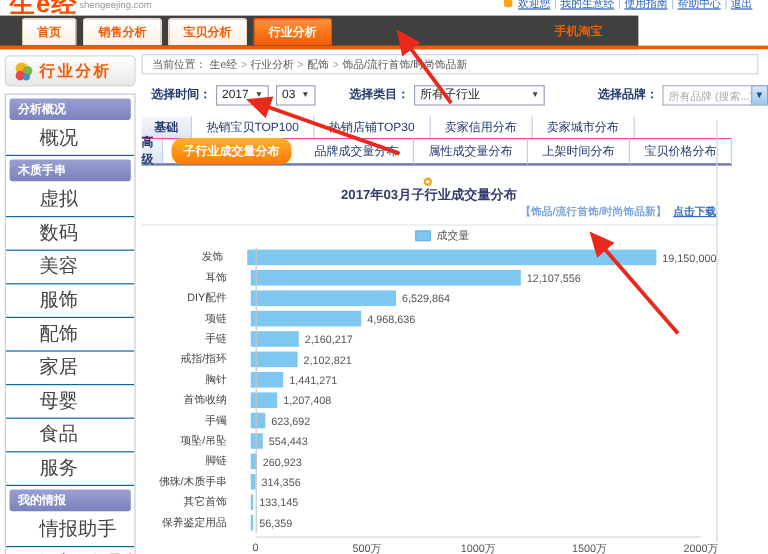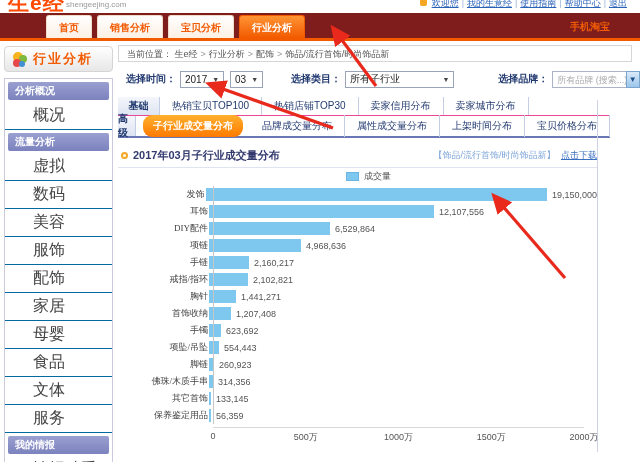--- a/index.html
+++ b/index.html
@@ -9,21 +9,21 @@
     font-family:"Liberation Sans","DejaVu Sans",sans-serif; font-size:10px; color:#333;
   }
   
   #topbar { position:absolute; left:0; top:0; width:640px; height:13px; background:#fff; overflow:hidden; }
   .logo { position:absolute; left:8px; top:-11px; font-size:21px; font-weight:bold; color:#ff4a00; letter-spacing:1px; }
   .logo-domain { position:absolute; left:66px; top:0px; font-size:8px; color:#999; }
   .top-links { position:absolute; right:10px; top:-3px; font-size:9px; color:#9db6d8; white-space:nowrap; }
   .top-links span.lnk { color:#2a62b8; text-decoration:underline; margin:0 3px; }
   .mini-ico { display:inline-block; width:7px; height:7px; background:#f5a623; border-radius:2px; margin-right:2px; }
   
-  #navbar { position:absolute; left:0; top:13px; width:640px; height:28px; background:#7f1d1d;padding-left:28px; }
+  #navbar { position:absolute; left:0; top:13px; width:532px; height:28px; background:#404040; }
   #nav-tabs { display:flex; align-items:flex-end; height:25px; padding-left:18px; }
   .nav-tab { height:23px; line-height:23px; padding:0 12px; margin-right:5px; font-size:10px; font-weight:bold;
     color:#f25c05; background:linear-gradient(#ffffff,#fdf0e4); border:1px solid #f0dcc8; border-bottom:none;
     border-radius:3px 3px 0 0; cursor:pointer; }
   .nav-tab.active { background:linear-gradient(#ff9434,#f25a00); color:#fff; border-color:#f25a00; }
   .nav-right { margin-left:auto; margin-right:30px; height:23px; line-height:23px; font-size:10px; font-weight:bold; color:#f25c05; cursor:pointer; }
   #nav-underline { position:absolute; left:0; bottom:0; width:640px; height:3px; background:#f25a00; }
   
   #sidebar { position:absolute; left:4px; top:46px; width:109px; bottom:0; }
   .sb-title { height:26px; display:flex; align-items:center; gap:5px; padding-left:6px;
@@ -54,33 +54,33 @@
   .trow { display:flex; align-items:flex-end; height:19px; border-bottom:1px solid #ec4899; }
   .trow.advanced { height:22px; border-bottom:2px solid #6a77b5; align-items:center; }
   .tgroup { width:42px; display:flex; align-items:center; justify-content:center; font-weight:bold;
     background:linear-gradient(#f4f6fb,#dde4f2); border-right:1px solid #c3cde3; height:100%; }
   .tcell { display:flex; align-items:center; justify-content:center; padding:0 12px;
     border-right:1px solid #c3cde3; cursor:pointer; height:100%; white-space:nowrap; }
   .trow.advanced .tcell { height:22px; }
   .tcell.activepill { height:16px; margin:0 7px; padding:0 10px; border:none; border-radius:9px;
     background:linear-gradient(#ffb02e,#ff7a00); color:#fff; font-weight:bold; }
   
-  .chart-head { margin-top:10px; width:479px; display:flex; align-items:center; }
+  .chart-head { margin-top:10px; width:479px; display:flex; align-items:center;flex-direction:column; }
   .dot { width:7px; height:7px; border:2px solid #f5a623; border-radius:50%; margin:0 5px 0 3px; }
   .ctitle { font-size:11px; font-weight:bold; color:#323a6e; }
-  .cright { margin-left:auto; font-size:9px; white-space:nowrap; }
+  .cright { margin-left:auto; font-size:9px; white-space:nowrap;font-weight:bold; }
   .scope { color:#7fa6d9; }
   .dl { color:#3a6ec0; text-decoration:underline; margin-left:3px; cursor:pointer; }
   .chart-sep { width:479px; border-top:1px solid #dfe4f0; margin:4px 0 2px 0; }
   .legend { margin-left:228px; margin-top:2px; display:flex; align-items:center; gap:5px; font-size:9px; color:#555; }
   .swatch { width:13px; height:9px; border:1px solid #6db4e4; }
   
   .chart { position:relative; width:479px; overflow:hidden; margin-top:3px; }
   .crow { display:flex; align-items:center; height:17px; }
-  .clabel { width:91px; text-align:right; padding-right:1px; font-size:9px; color:#444; white-space:nowrap;font-family:Liberation Serif, serif; }
+  .clabel { width:91px; text-align:right; padding-right:20px; font-size:9px; color:#444; white-space:nowrap; }
   .cbar { height:13px; }
   .cval { margin-left:5px; font-size:9px; color:#555; white-space:nowrap; }
   .yaxis-line { position:absolute; left:95px; top:0; width:1px; background:#c6c6c6; }
   .axis { position:relative; height:16px; margin-top:3px; width:479px; font-size:9px; color:#555; }
   .axis-line { position:absolute; left:95px; top:0; width:371px; height:1px; background:#d8d8d8; }
   .tick { position:absolute; top:4px; transform:translateX(-50%); white-space:nowrap; }
   .panel-edge { position:absolute; left:479px; top:55px; width:1px; height:352px; background:#ccd2e4; }
   
   #arrows { position:absolute; left:0; top:0; pointer-events:none; z-index:60; }
 </style>
@@ -110,30 +110,29 @@
       <circle cx="7" cy="6" r="5" fill="#f6b51e"></circle>
       <circle cx="12" cy="8" r="4" fill="#7cb93c"></circle>
       <circle cx="6" cy="12" r="4" fill="#e8484c"></circle>
       <circle cx="11" cy="13" r="3" fill="#3f8fd2"></circle>
     </svg>
     <span>行业分析</span>
   </div>
   <div class="sb-panel" id="sb-panel">
       <div class="sb-section-h">分析概况</div>
       <div class="sb-item">概况</div>
-      <div class="sb-section-h">流量分析</div>
+      <div class="sb-section-h">木质手串</div>
       <div class="sb-item">虚拟</div>
       <div class="sb-item">数码</div>
       <div class="sb-item">美容</div>
       <div class="sb-item">服饰</div>
       <div class="sb-item">配饰</div>
       <div class="sb-item">家居</div>
       <div class="sb-item">母婴</div>
       <div class="sb-item">食品</div>
-      <div class="sb-item">文体</div>
       <div class="sb-item">服务</div>
       <div class="sb-section-h">我的情报</div>
       <div class="sb-item">情报助手</div>
       <div class="sb-item red">添加/管理 情报</div>
       <div class="sb-item">洗面奶</div>
       <div class="sb-item">面霜</div>
     </div>
 </div>
 
 <div id="main">

